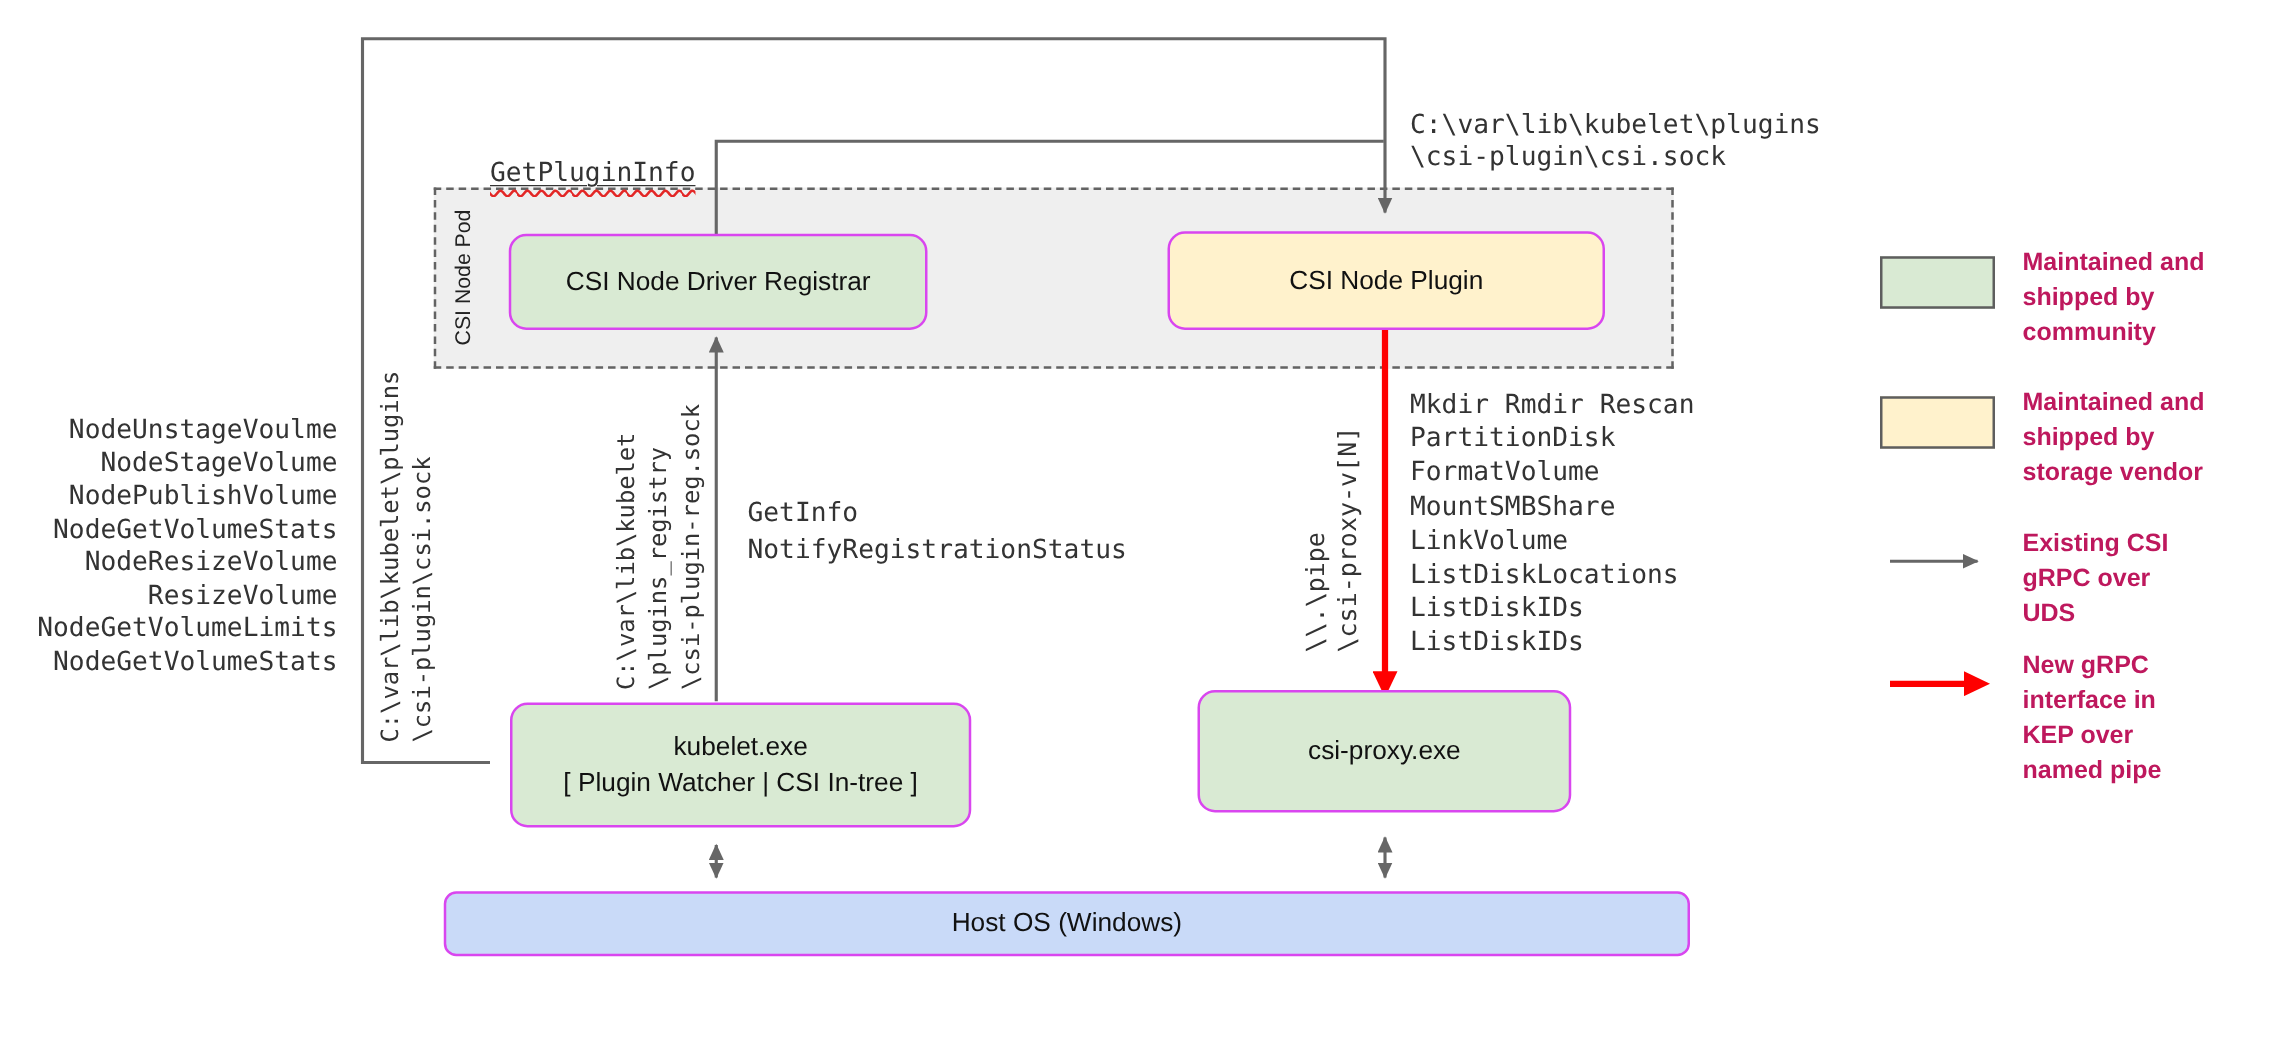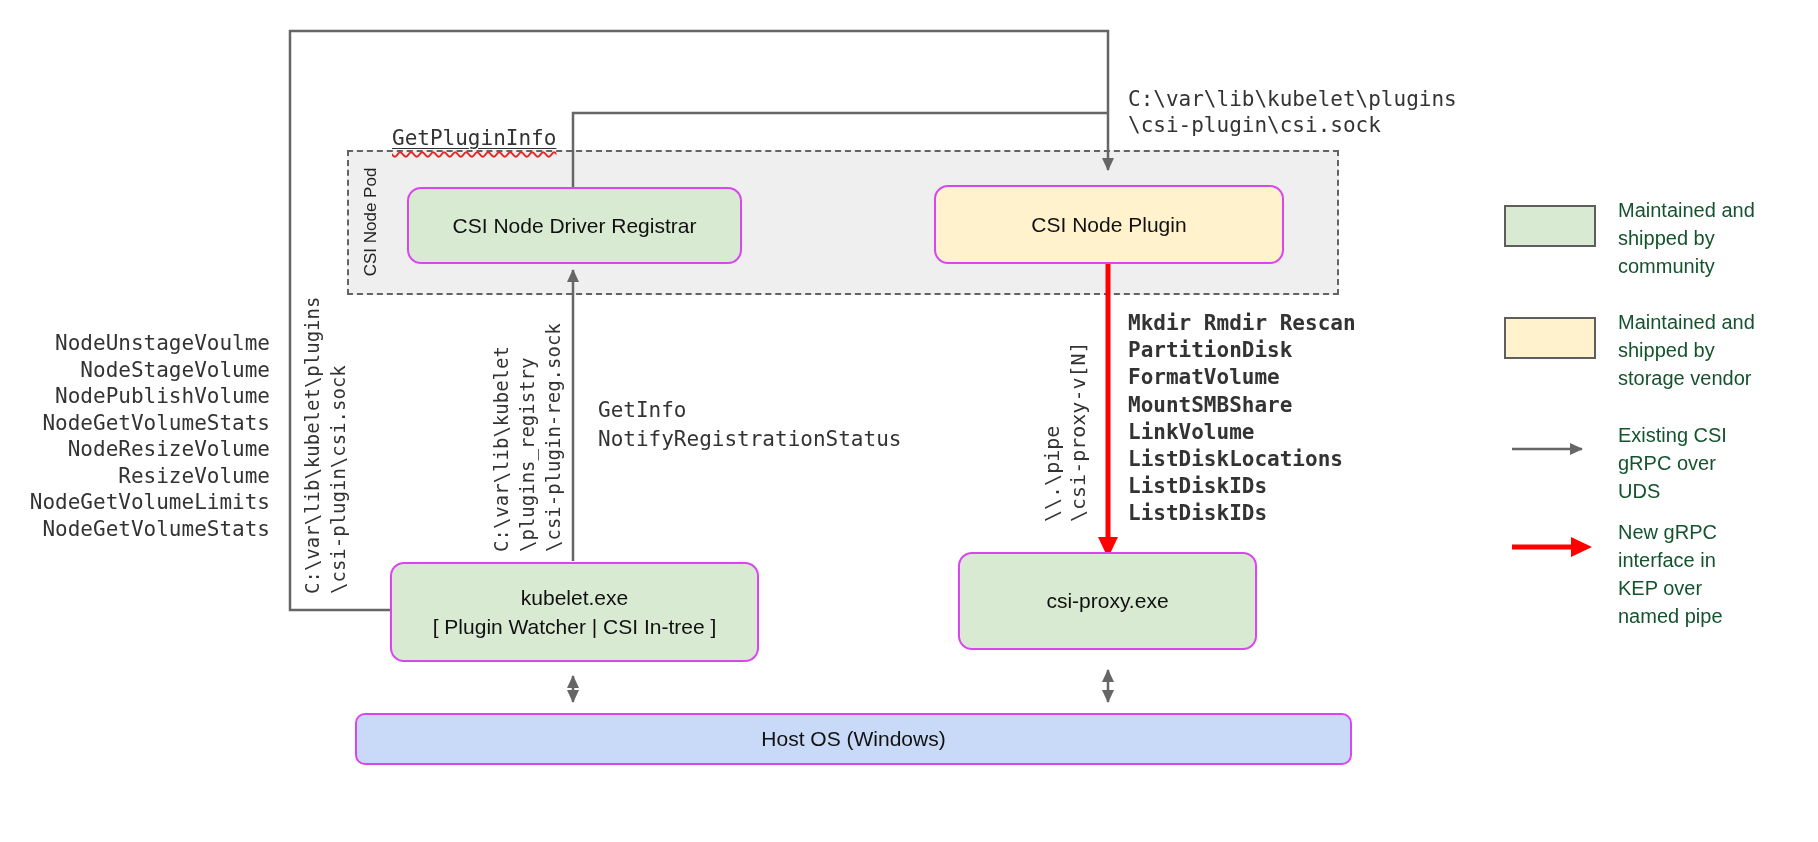--- a/index.html
+++ b/index.html
@@ -17,46 +17,46 @@
        border:2px dashed #636363;}
 
   
   .node{display:flex;flex-direction:column;align-items:center;justify-content:center;
         border:2px solid #d946ef;border-radius:14px;font-size:21px;color:#111;text-align:center;}
   .green{background:#d9ead3;}
   .yellow{background:#fff2cc;}
   .blue{background:#c9daf8;}
   #box-registrar{left:407px;top:187px;width:331px;height:73px;}
   #box-plugin{left:934px;top:185px;width:346px;height:75px;}
-  #box-kubelet{left:390px;top:562px;width:365px;height:96px;line-height:29px;}
+  #box-kubelet{left:408px;top:562px;width:365px;height:96px;line-height:29px;}
   #box-csiproxy{left:958px;top:552px;width:295px;height:94px;}
   #box-hostos{left:355px;top:713px;width:993px;height:48px;border-radius:10px;}
 
   
   .mono{font-family:"DejaVu Sans Mono","Liberation Mono",monospace;font-size:21px;
         color:#333;white-space:pre;line-height:26px;}
   .rot{transform:rotate(-90deg);}
   #lbl-getplugininfo{left:392px;top:110px;margin-top:15px;}
   .wavy{text-decoration:underline wavy #e32726;text-underline-offset:6px;text-decoration-thickness:2px;}
   .thinul{text-decoration:underline solid #333;text-decoration-thickness:1px;text-underline-offset:3px;}
   #lbl-sock-top{left:1128px;top:86px;}
   #lbl-node-rpcs{left:20px;top:330px;width:250px;text-align:right;line-height:26.5px;}
   #lbl-sock-left{left:155px;top:398px;width:340px;height:52px;font-size:19px;}
   #lbl-reg-sock{left:402px;top:388px;width:250px;height:78px;font-size:19px;}
   #lbl-reg-rpcs{left:598px;top:396px;line-height:29px;}
   #lbl-pipe{left:960px;top:391px;width:210px;height:52px;font-size:20px;}
-  #lbl-proxy-rpcs{left:1128px;top:310px;line-height:27.2px;font-weight:bold;}
+  #lbl-proxy-rpcs{left:1128px;top:310px;line-height:27.2px;}
   #lbl-pod{left:312px;top:211px;width:120px;height:22px;font-size:17px;color:#222;
            text-align:center;font-family:"Liberation Sans",sans-serif;}
 
   
   .swatch{width:88px;height:38px;border:2px solid #5e5e5e;}
   #sw-community{left:1504px;top:205px;}
   #sw-vendor{left:1504px;top:317px;}
-  .legtxt{font-size:20px;color:#14532d;line-height:28px;}
+  .legtxt{font-size:20px;color:#be185d;line-height:28px;font-weight:bold;}
   #lg-community{left:1618px;top:196px;}
   #lg-vendor{left:1618px;top:308px;}
   #lg-uds{left:1618px;top:421px;}
   #lg-pipe{left:1618px;top:518px;}
 </style>
 </head>
 <body>
 
 <div id="stage">
 

